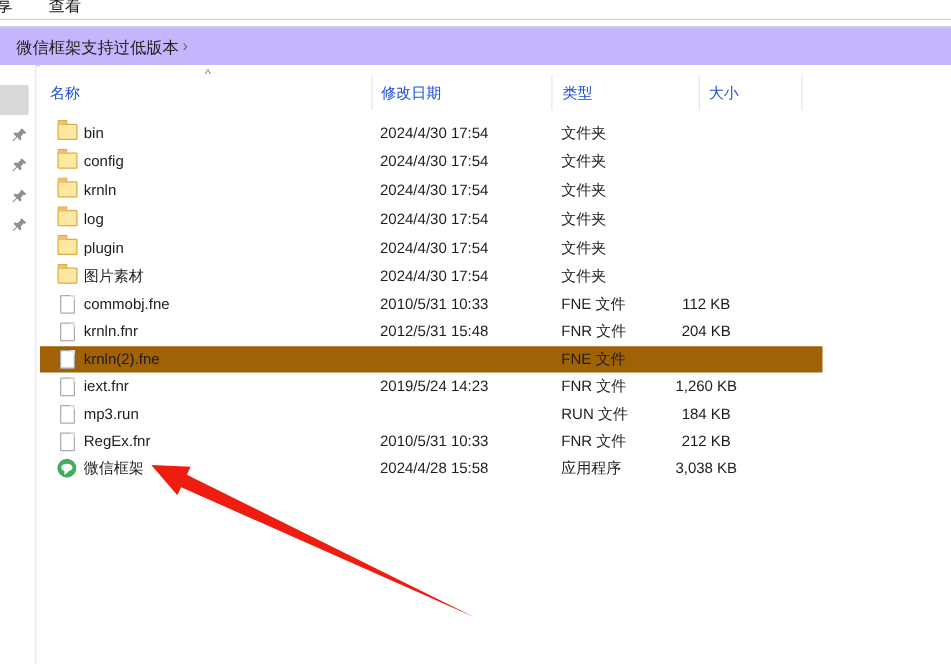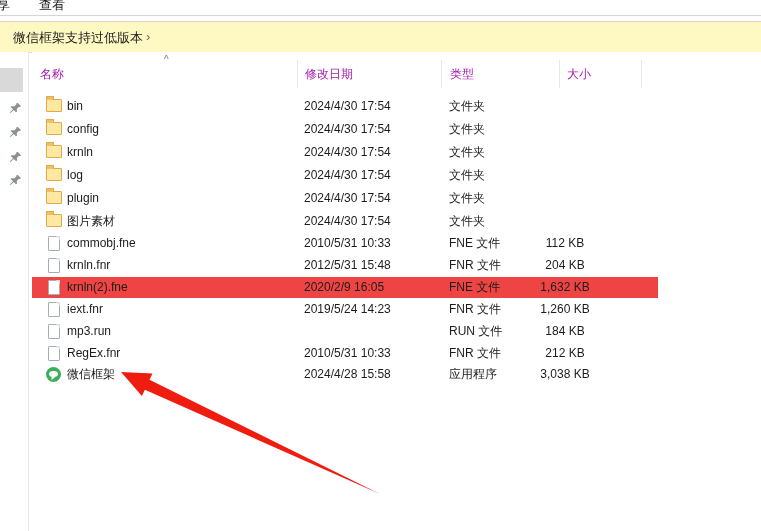--- a/index.html
+++ b/index.html
@@ -7,46 +7,46 @@
     width:761px;height:531px;position:relative;overflow:hidden;
     background:#ffffff;color:#1c1c1c;
     font-family:"Liberation Sans","DejaVu Sans",sans-serif;
   }
   
   .ribbon{position:absolute;top:0;left:0;right:0;height:15px;border-bottom:1px solid #d5d5d5;overflow:hidden;background:#fff;}
   .ribbon .tab{position:absolute;top:-4px;font-size:13px;color:#1a1a1a;white-space:nowrap;}
   .tab-share{left:-16px;}
   .tab-view{left:39px;}
   
-  .addrbar{position:absolute;top:21px;left:0;right:0;height:30px;background:#fef9c3;
+  .addrbar{position:absolute;top:21px;left:0;right:0;height:30px;background:#c4b5fd;
     border-top:1px solid #d5d5d5;border-bottom:1px solid #d5d5d5;overflow:hidden;}
   .crumb-sep{position:absolute;top:7px;font-size:13px;color:#666;}
   .crumb-sep.first{left:-4px;}
   .crumb-sep.second{left:146px;}
   .crumb-path{position:absolute;left:13px;top:7px;font-size:13px;color:#222;white-space:nowrap;}
   
   .navstrip{position:absolute;top:52px;left:0;width:28px;bottom:0;background:#fff;border-right:1px solid #e8e8e8;}
   .nav-sel{position:absolute;top:16px;left:0;width:23px;height:24px;background:#d9d9d9;}
   .pin{position:absolute;left:9px;width:13px;height:13px;}
   .pin svg{display:block;width:13px;height:13px;}
   .pin1{top:50px}.pin2{top:74px}.pin3{top:99px}.pin4{top:122px}
   
   .lheader{position:absolute;top:52px;left:32px;right:0;height:42px;background:#fff;}
-  .hlabel{position:absolute;top:14px;font-size:12px;color:#a21caf;white-space:nowrap;cursor:default;}
+  .hlabel{position:absolute;top:14px;font-size:12px;color:#1d4ed8;white-space:nowrap;cursor:default;}
   .h-name{left:8px;}
   .h-date{left:273px;}
   .h-type{left:418px;}
   .h-size{left:535px;}
   .sort-caret{position:absolute;left:132px;top:2px;font-size:10px;color:#777;}
   .colsep{position:absolute;top:8px;height:28px;width:1px;background:#e8e8e8;}
   .cs1{left:265px}.cs2{left:409px}.cs3{left:527px}.cs4{left:609px}
   
   #file-list{position:absolute;top:94px;left:32px;width:626px;}
   .row{position:relative;height:21px;font-size:12px;color:#1c1c1c;line-height:21px;}
-  .row.selected{background:#ef4444;text-decoration:underline;}
+  .row.selected{background:#a16207;text-decoration:underline;}
   .cell{position:absolute;top:0;white-space:nowrap;}
   .cell-name{left:35px;}
   .cell-date{left:272px;}
   .cell-type{left:417px;}
   .cell-size{left:460px;width:146px;text-align:center;}
   .cell-icon{position:absolute;left:14px;top:3px;display:block;}
   
   .icon-folder{width:14px;height:11px;margin-top:2px;background:#ffe9a2;border:1px solid #e0aa46;border-radius:1px;position:relative;}
   .icon-folder::before{content:"";position:absolute;top:-4px;left:-1px;width:6px;height:3px;background:#efc06a;border:1px solid #e0aa46;border-bottom:none;border-radius:1px 1px 0 0;}
   .icon-file{width:10px;height:13px;margin-left:2px;margin-top:1px;background:#fff;border:1px solid #a7adb4;border-radius:1px;position:relative;}
@@ -160,23 +160,21 @@
     <div class="row">
     <span class="cell-icon icon-file"></span>
     <span class="cell cell-name">krnln.fnr</span>
     <span class="cell cell-date">2012/5/31 15:48</span>
     <span class="cell cell-type">FNR 文件</span>
     <span class="cell cell-size">204 KB</span>
   </div>
     <div class="row selected">
     <span class="cell-icon icon-file"></span>
     <span class="cell cell-name">krnln(2).fne</span>
-    <span class="cell cell-date">2020/2/9 16:05</span>
     <span class="cell cell-type">FNE 文件</span>
-    <span class="cell cell-size">1,632 KB</span>
   </div>
     <div class="row">
     <span class="cell-icon icon-file"></span>
     <span class="cell cell-name">iext.fnr</span>
     <span class="cell cell-date">2019/5/24 14:23</span>
     <span class="cell cell-type">FNR 文件</span>
     <span class="cell cell-size">1,260 KB</span>
   </div>
     <div class="row">
     <span class="cell-icon icon-file"></span>

